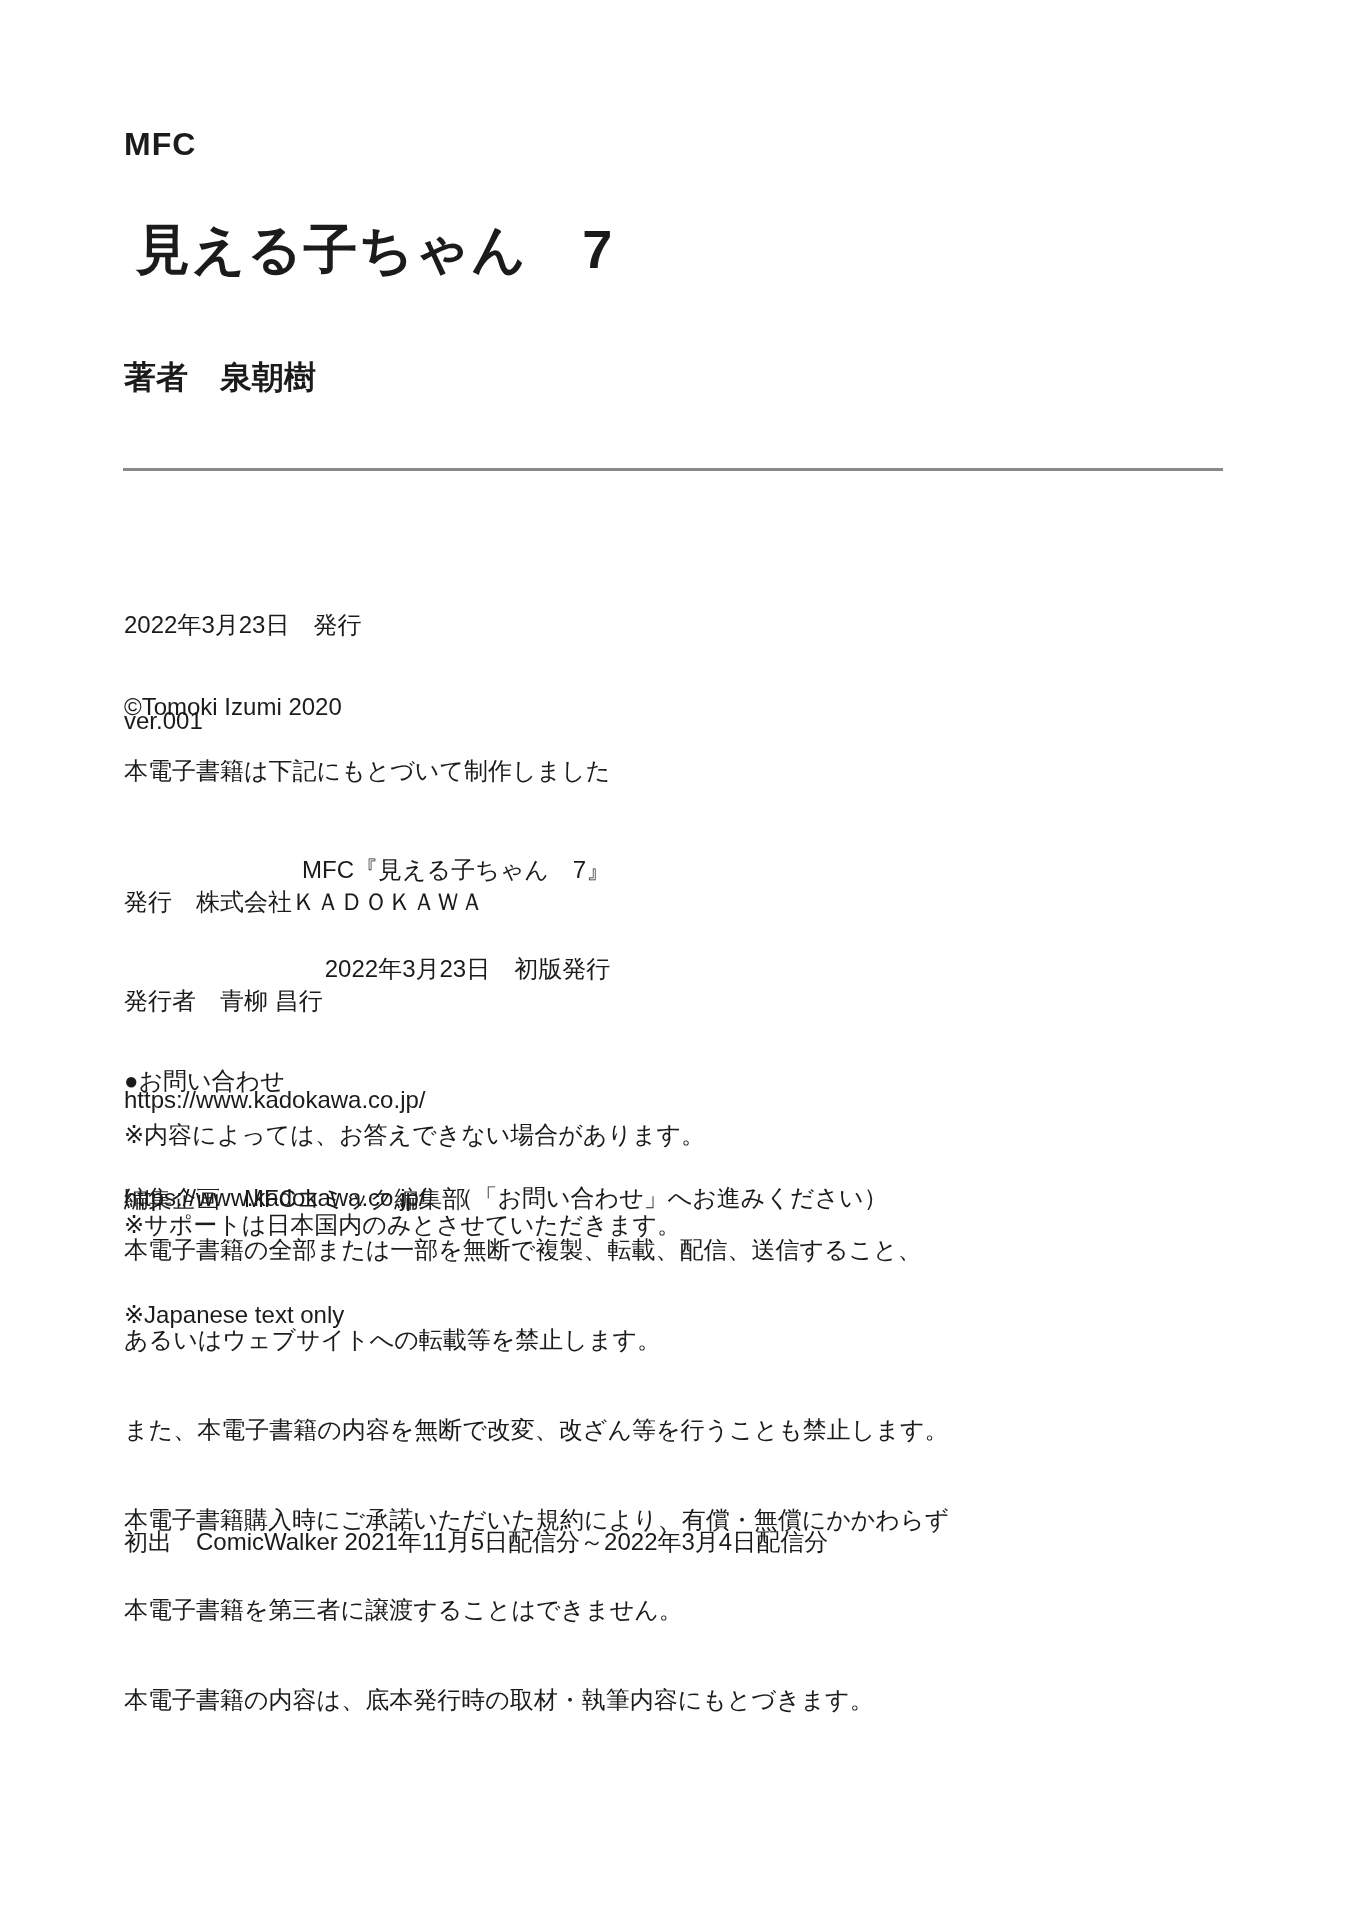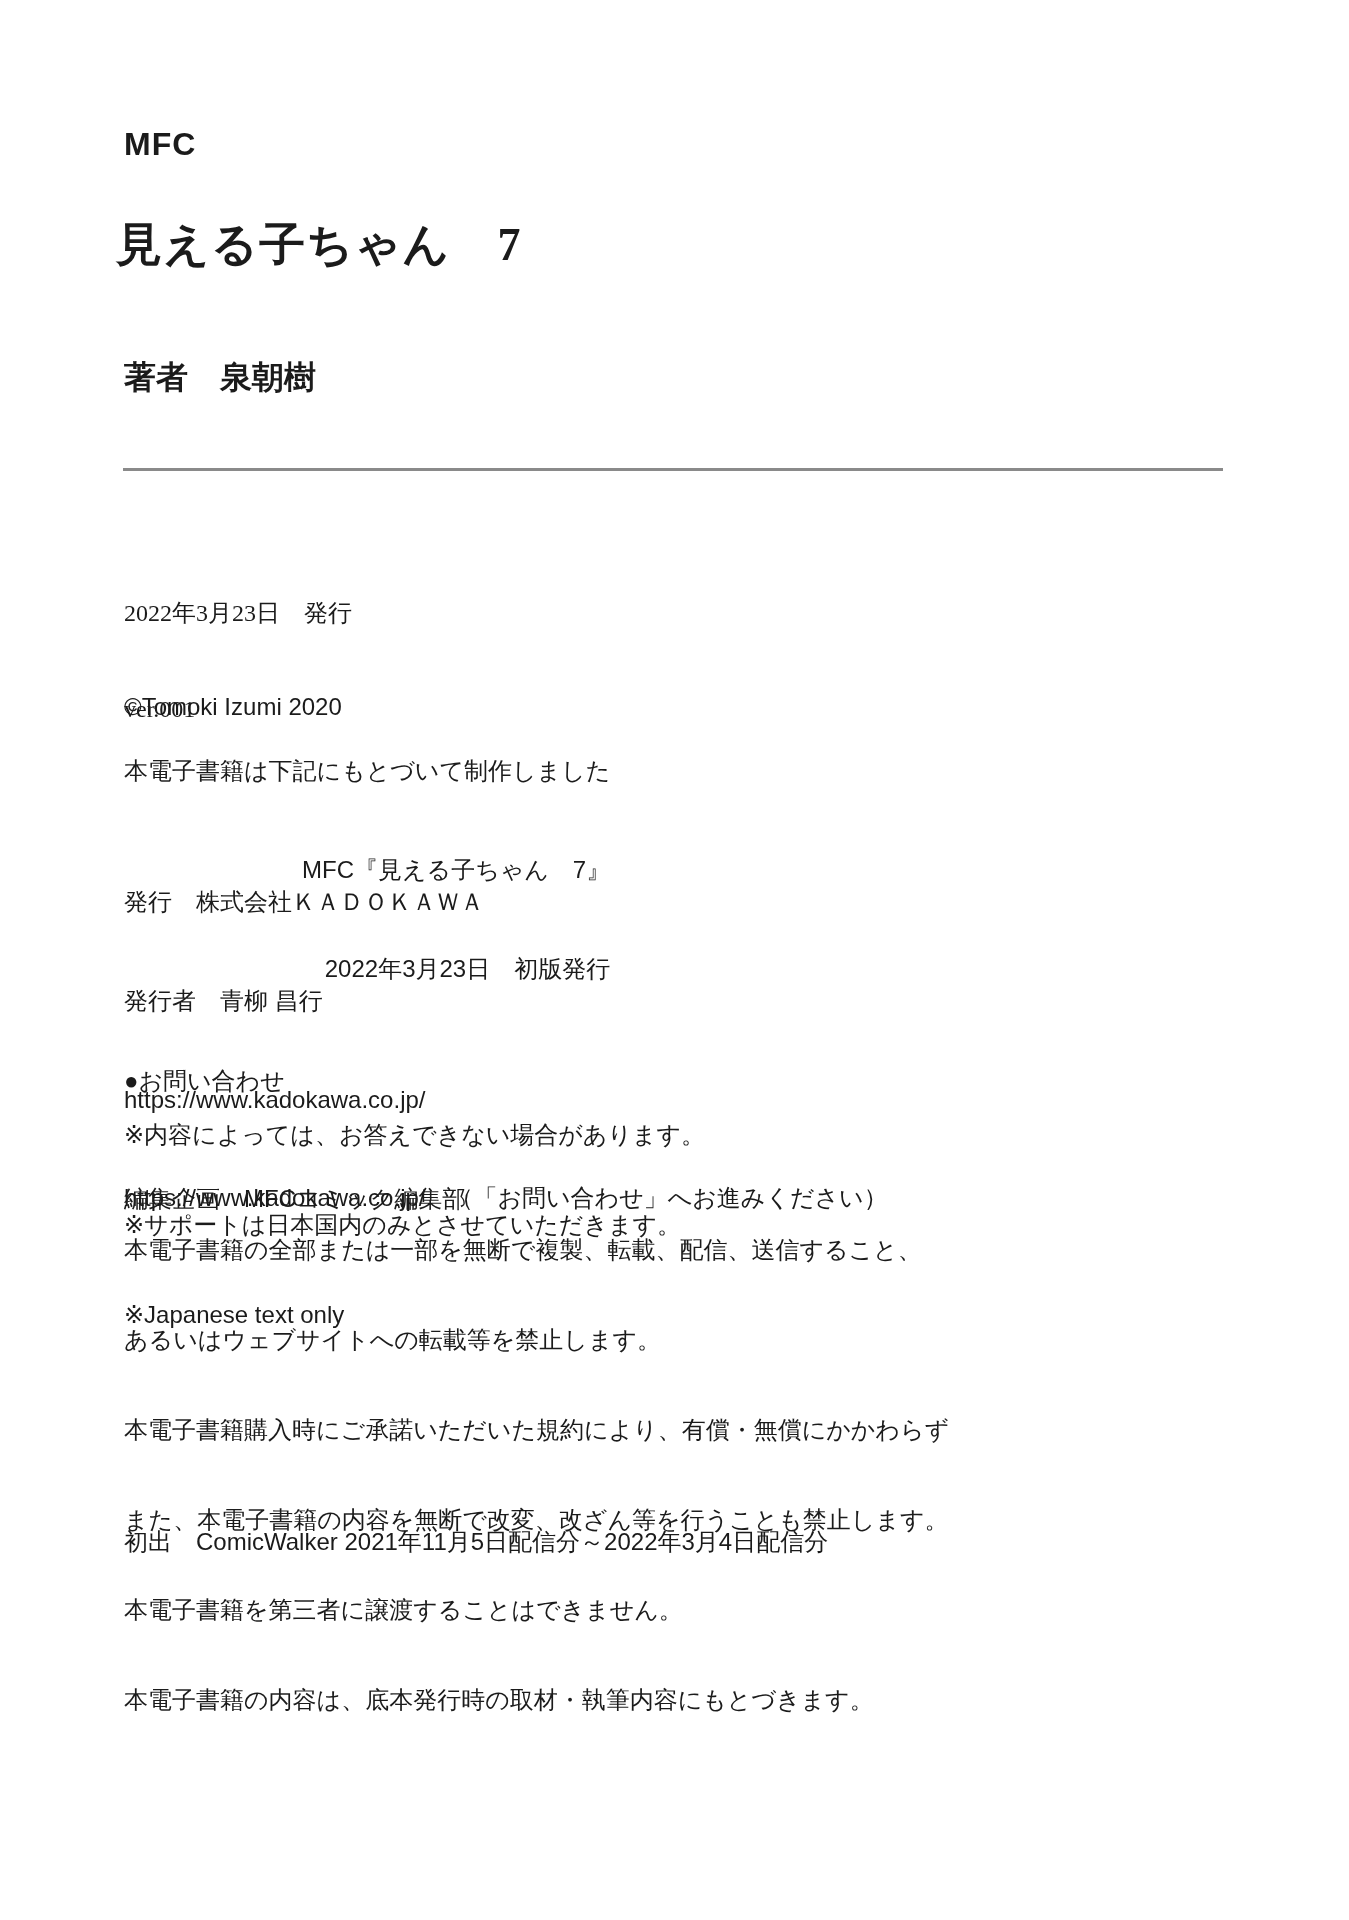--- a/index.html
+++ b/index.html
@@ -19,27 +19,26 @@
   .imprint-label {
     position: absolute;
     left: 124px;
     top: 126px;
     font-size: 32px;
     font-weight: bold;
     letter-spacing: 1px;
   }
   .book-title {
     position: absolute;
-    left: 116px;
+    left: 136px;
     top: 214px;
-    font-size: 46px;
+    font-size: 54px;
     font-weight: bold;
     letter-spacing: 1px;
     white-space: pre;
-    font-family: Liberation Serif, serif;
   }
   .author-line {
     position: absolute;
     left: 124px;
     top: 356px;
     font-size: 32px;
     font-weight: bold;
     white-space: pre;
   }
   .divider {
@@ -50,21 +49,21 @@
     height: 3px;
     background: #8a8a8a;
   }
   .tblock {
     position: absolute;
     left: 124px;
     font-size: 24px;
     white-space: pre;
   }
   .tblock div { min-height: 1em; }
-  .blk-issue   { top: 533px;  line-height: 32px; font-family: Liberation Serif, serif; }
+  .blk-issue   { top: 545px;  line-height: 32px; }
   .blk-copy    { top: 627px;  line-height: 32px; }
   .blk-source  { top: 688px;  line-height: 33px; text-align: right; }
   .blk-pub     { top: 819px;  line-height: 33px; }
   .blk-contact { top: 983px;  line-height: 39px; }
   .blk-notes   { top: 1060px; line-height: 30px; }
   .blk-legal   { top: 1175px; line-height: 30px; }
   .blk-first   { top: 1467px; line-height: 30px; }
 </style>
 </head>
 <body>
@@ -108,22 +107,22 @@
 
   <div class="tblock blk-notes">
     <div>※内容によっては、お答えできない場合があります。</div>
     <div>※サポートは日本国内のみとさせていただきます。</div>
     <div>※Japanese text only</div>
   </div>
 
   <div class="tblock blk-legal">
     <div>本電子書籍の全部または一部を無断で複製、転載、配信、送信すること、</div>
     <div>あるいはウェブサイトへの転載等を禁止します。</div>
+    <div>また、本電子書籍の内容を無断で改変、改ざん等を行うことも禁止します。</div>
     <div>本電子書籍購入時にご承諾いただいた規約により、有償・無償にかかわらず</div>
-    <div>また、本電子書籍の内容を無断で改変、改ざん等を行うことも禁止します。</div>
     <div>本電子書籍を第三者に譲渡することはできません。</div>
     <div>本電子書籍の内容は、底本発行時の取材・執筆内容にもとづきます。</div>
     <div>予告なく変更される場合があります。</div>
     
   </div>
 
   <div class="tblock blk-first">
     <div>初出　ComicWalker 2021年11月5日配信分～2022年3月4日配信分</div>
   </div>
 

